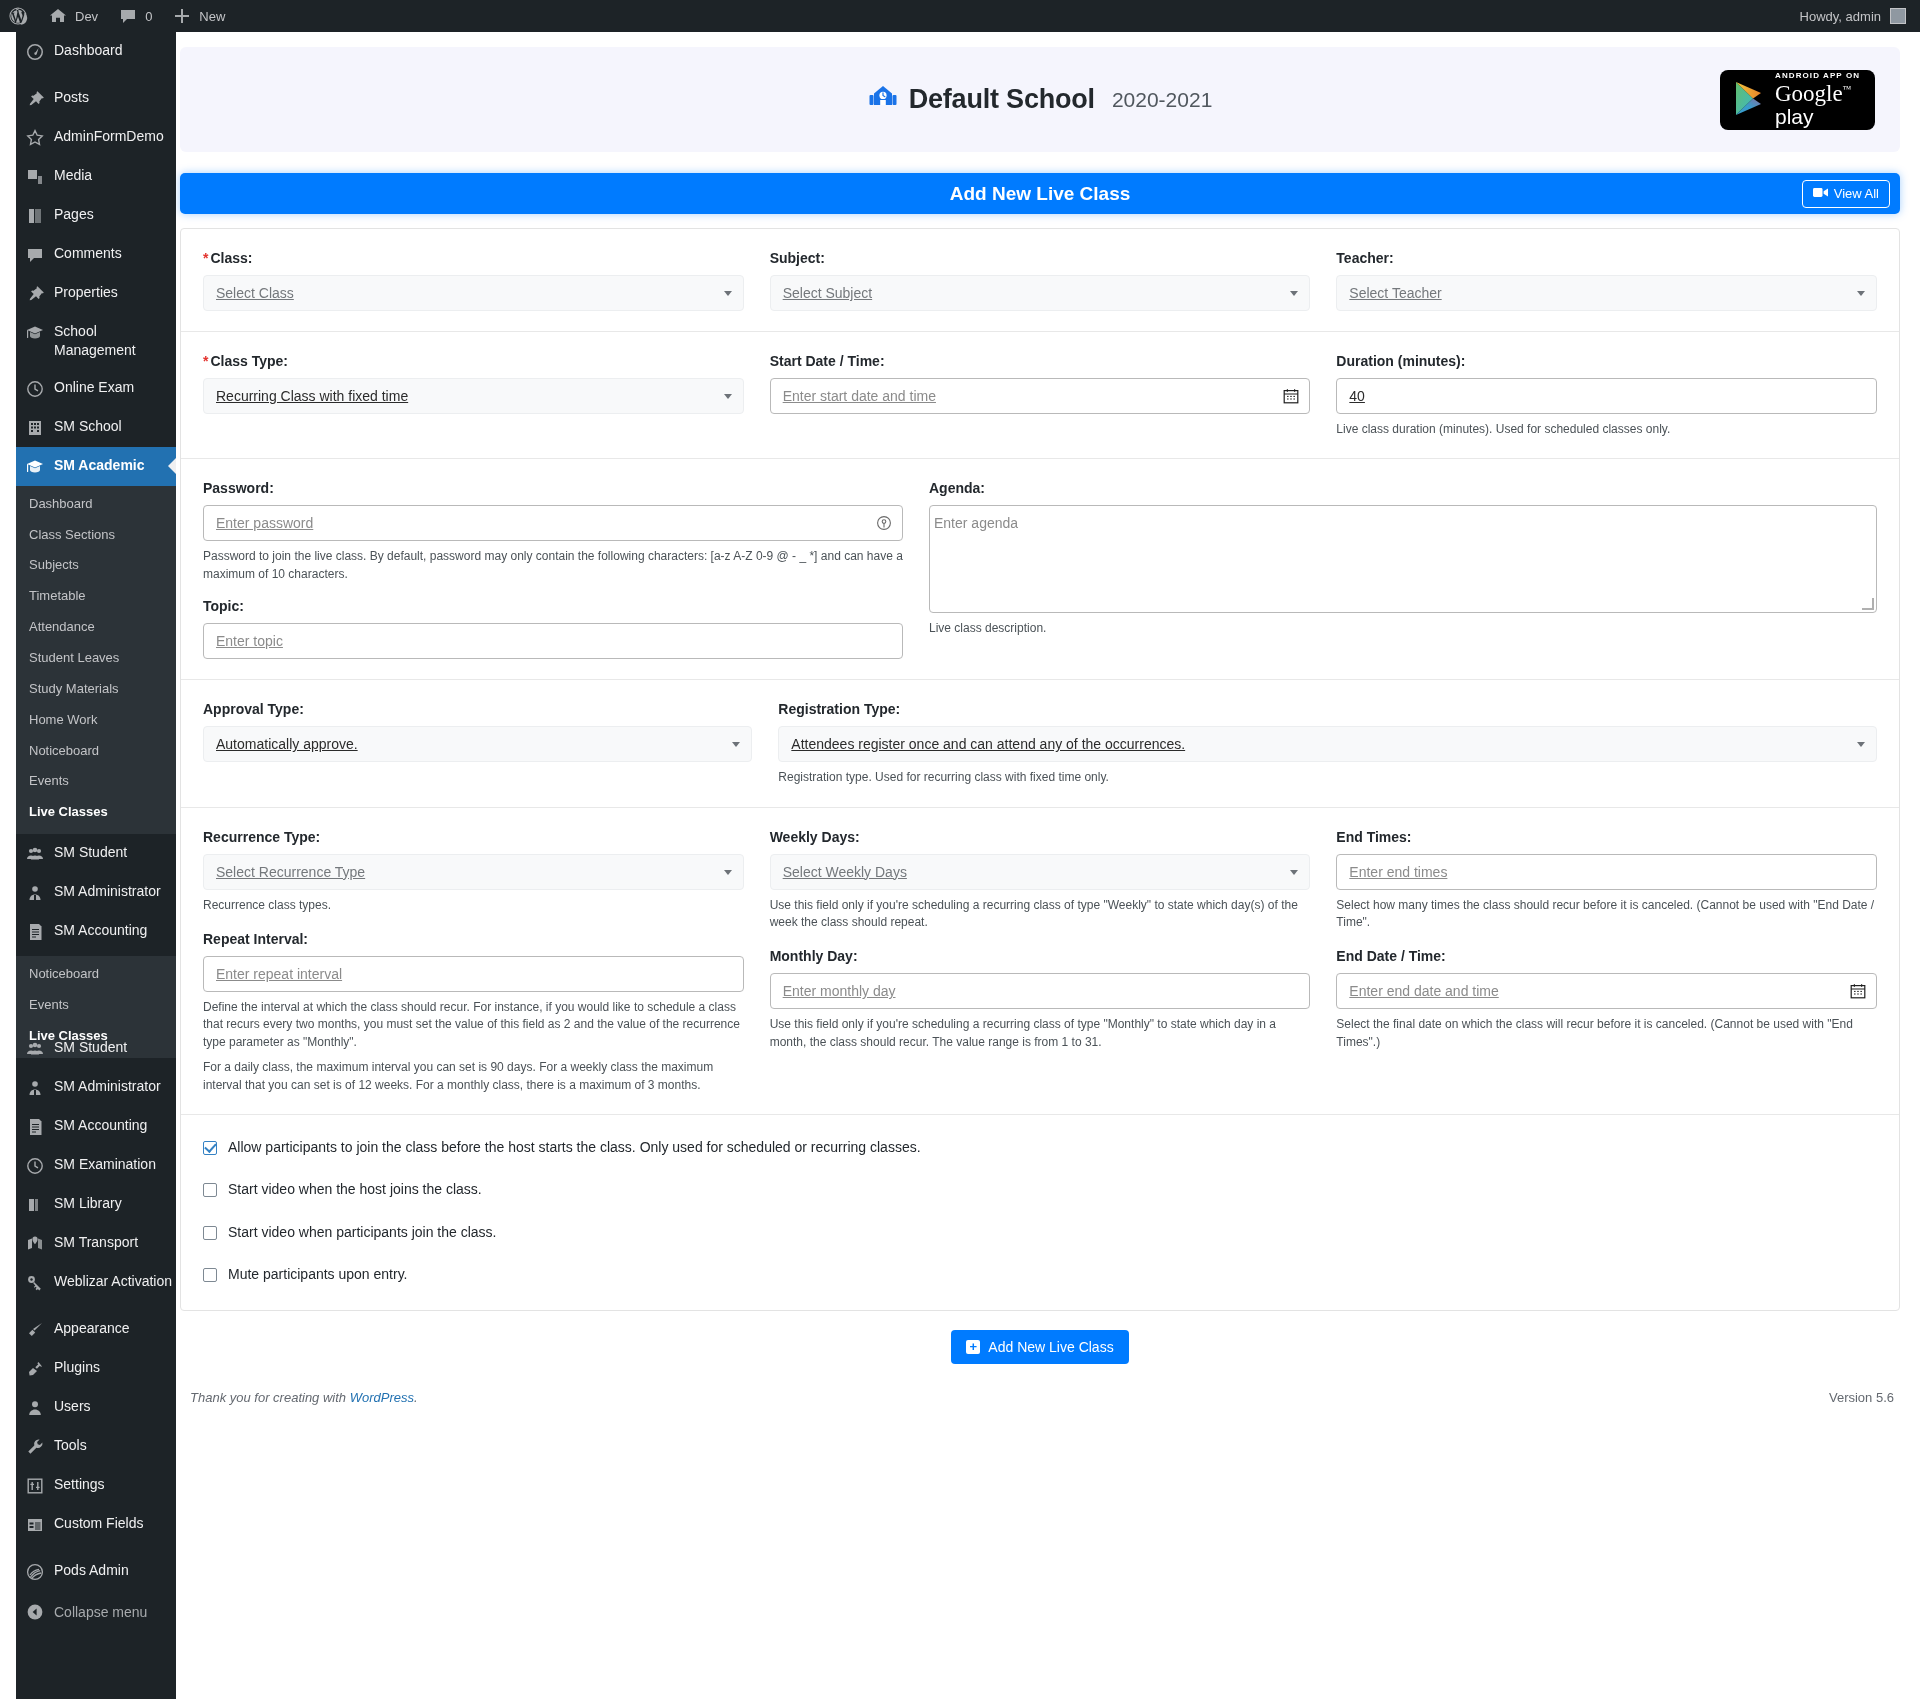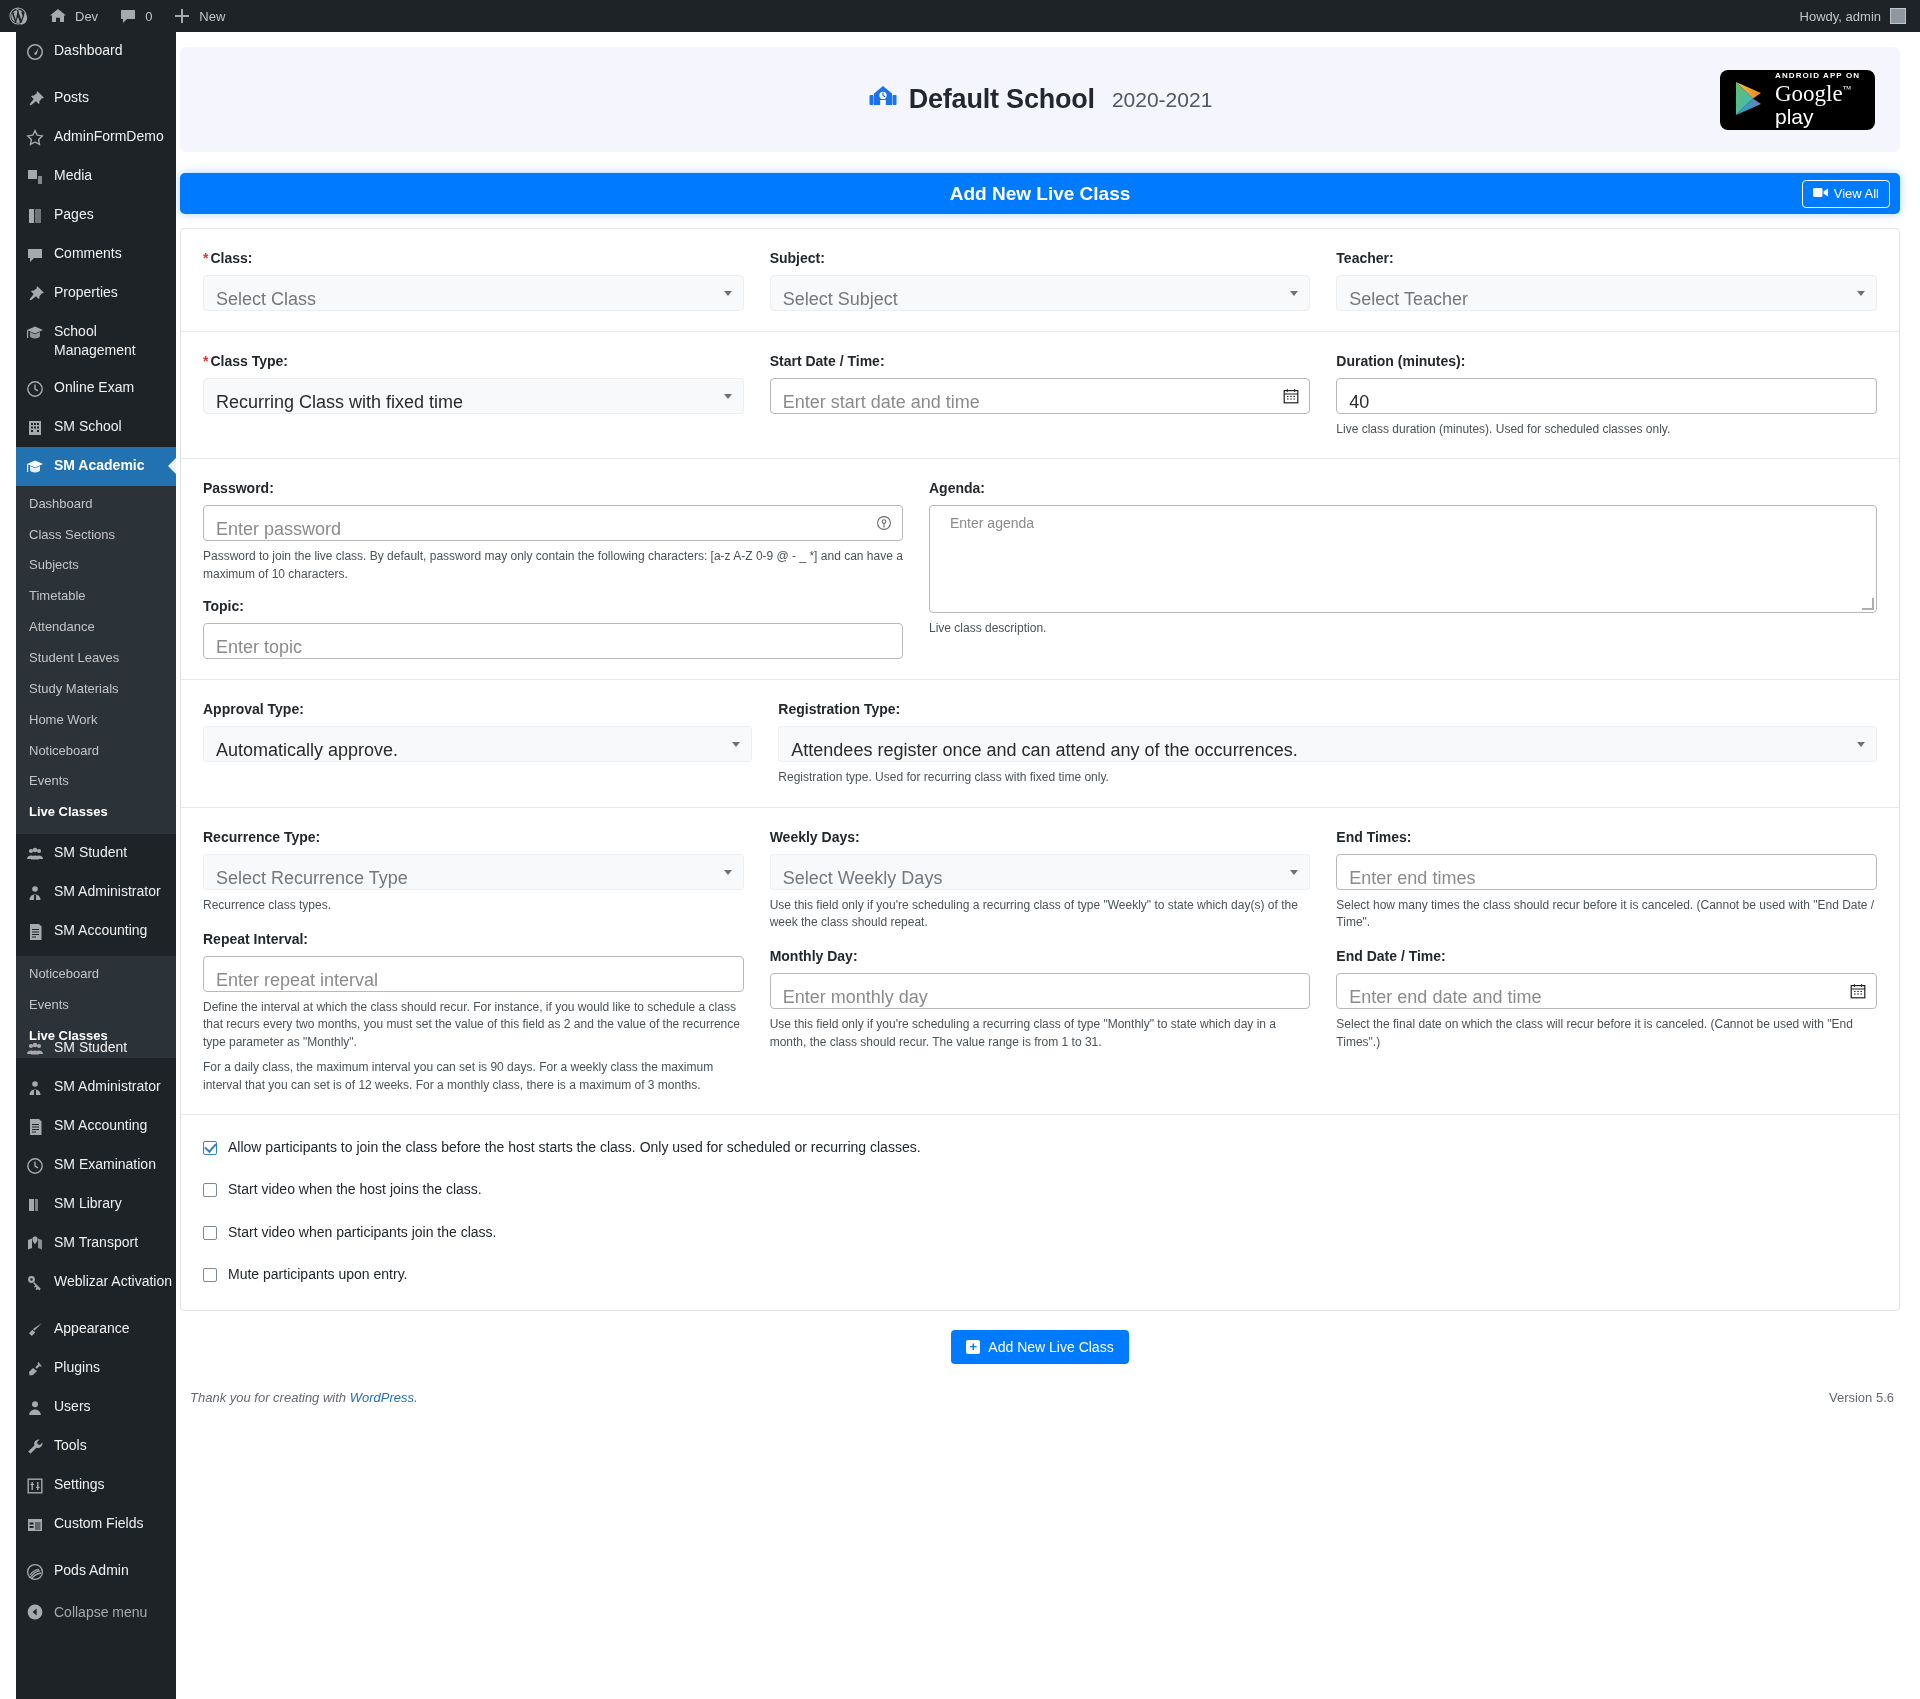--- a/index.html
+++ b/index.html
@@ -93,40 +93,41 @@
   .fsec:last-child { border-bottom:none; }
 
   .grid3 { display:grid; grid-template-columns:1fr 1fr 1fr; column-gap:26px; }
   .grid2a { display:grid; grid-template-columns:700px 1fr; column-gap:26px; }
   .grid2b { display:grid; grid-template-columns:1fr 2fr; column-gap:26px; }
 
   label.fl { display:block; font-size:14px; font-weight:700; color:#23282d; margin-bottom:9px; }
   label.fl .req { color:#e3342f; font-weight:700; margin-right:2px; }
 
   .sel, .inp {
-    width:100%; height:36px; border-radius:4px; font-size:18px;
-    padding:0 12px; display:flex; align-items:flex-end; position:relative;
+    width:100%; height:36px; border-radius:4px; font-size:14px;
+    padding:0 12px; display:flex; align-items:center; position:relative;
     font-family:"Liberation Sans", sans-serif;
+    text-decoration:underline;
   }
   .sel { background:#f8f9fa; border:1px solid #eceef0; color:#74787c; }
   .sel.filled { color:#2b2b2b; }
   .sel .caret {
     position:absolute; right:11px; top:50%; margin-top:-2px;
     width:0;height:0;border-left:4px solid transparent;border-right:4px solid transparent;border-top:5px solid #6d7278;
   }
   .inp { background:#fff; border:1px solid #b9b9b9; color:#2b2b2b; }
   .inp.ph { color:#8b8b8b; }
   .inp .rt-icon { position:absolute; right:10px; top:50%; margin-top:-8px; }
 
   .help { font-size:12px; color:#4b5257; line-height:1.45; margin-top:7px; }
   .help + .help { margin-top:8px; }
 
   .ta {
     width:100%; height:108px; border:1px solid #b9b9b9; border-radius:4px;
-    padding:9px 20px; font-size:14px; color:#8b8b8b; background:#fff; position:relative;
+    padding:9px 4px; font-size:14px; color:#8b8b8b; background:#fff; position:relative;
   }
   .ta::after {
     content:""; position:absolute; right:2px; bottom:2px; width:10px; height:10px;
     border-right:2px solid #b0b0b0; border-bottom:2px solid #b0b0b0;
   }
 
   .cb-row { display:flex; align-items:flex-start; gap:11px; margin-bottom:25px; }
   .cb-row:last-child { margin-bottom:4px; }
   .cb {
     width:14px;height:14px;min-width:14px;border:1px solid #7e8993;border-radius:2px;background:#fff;

